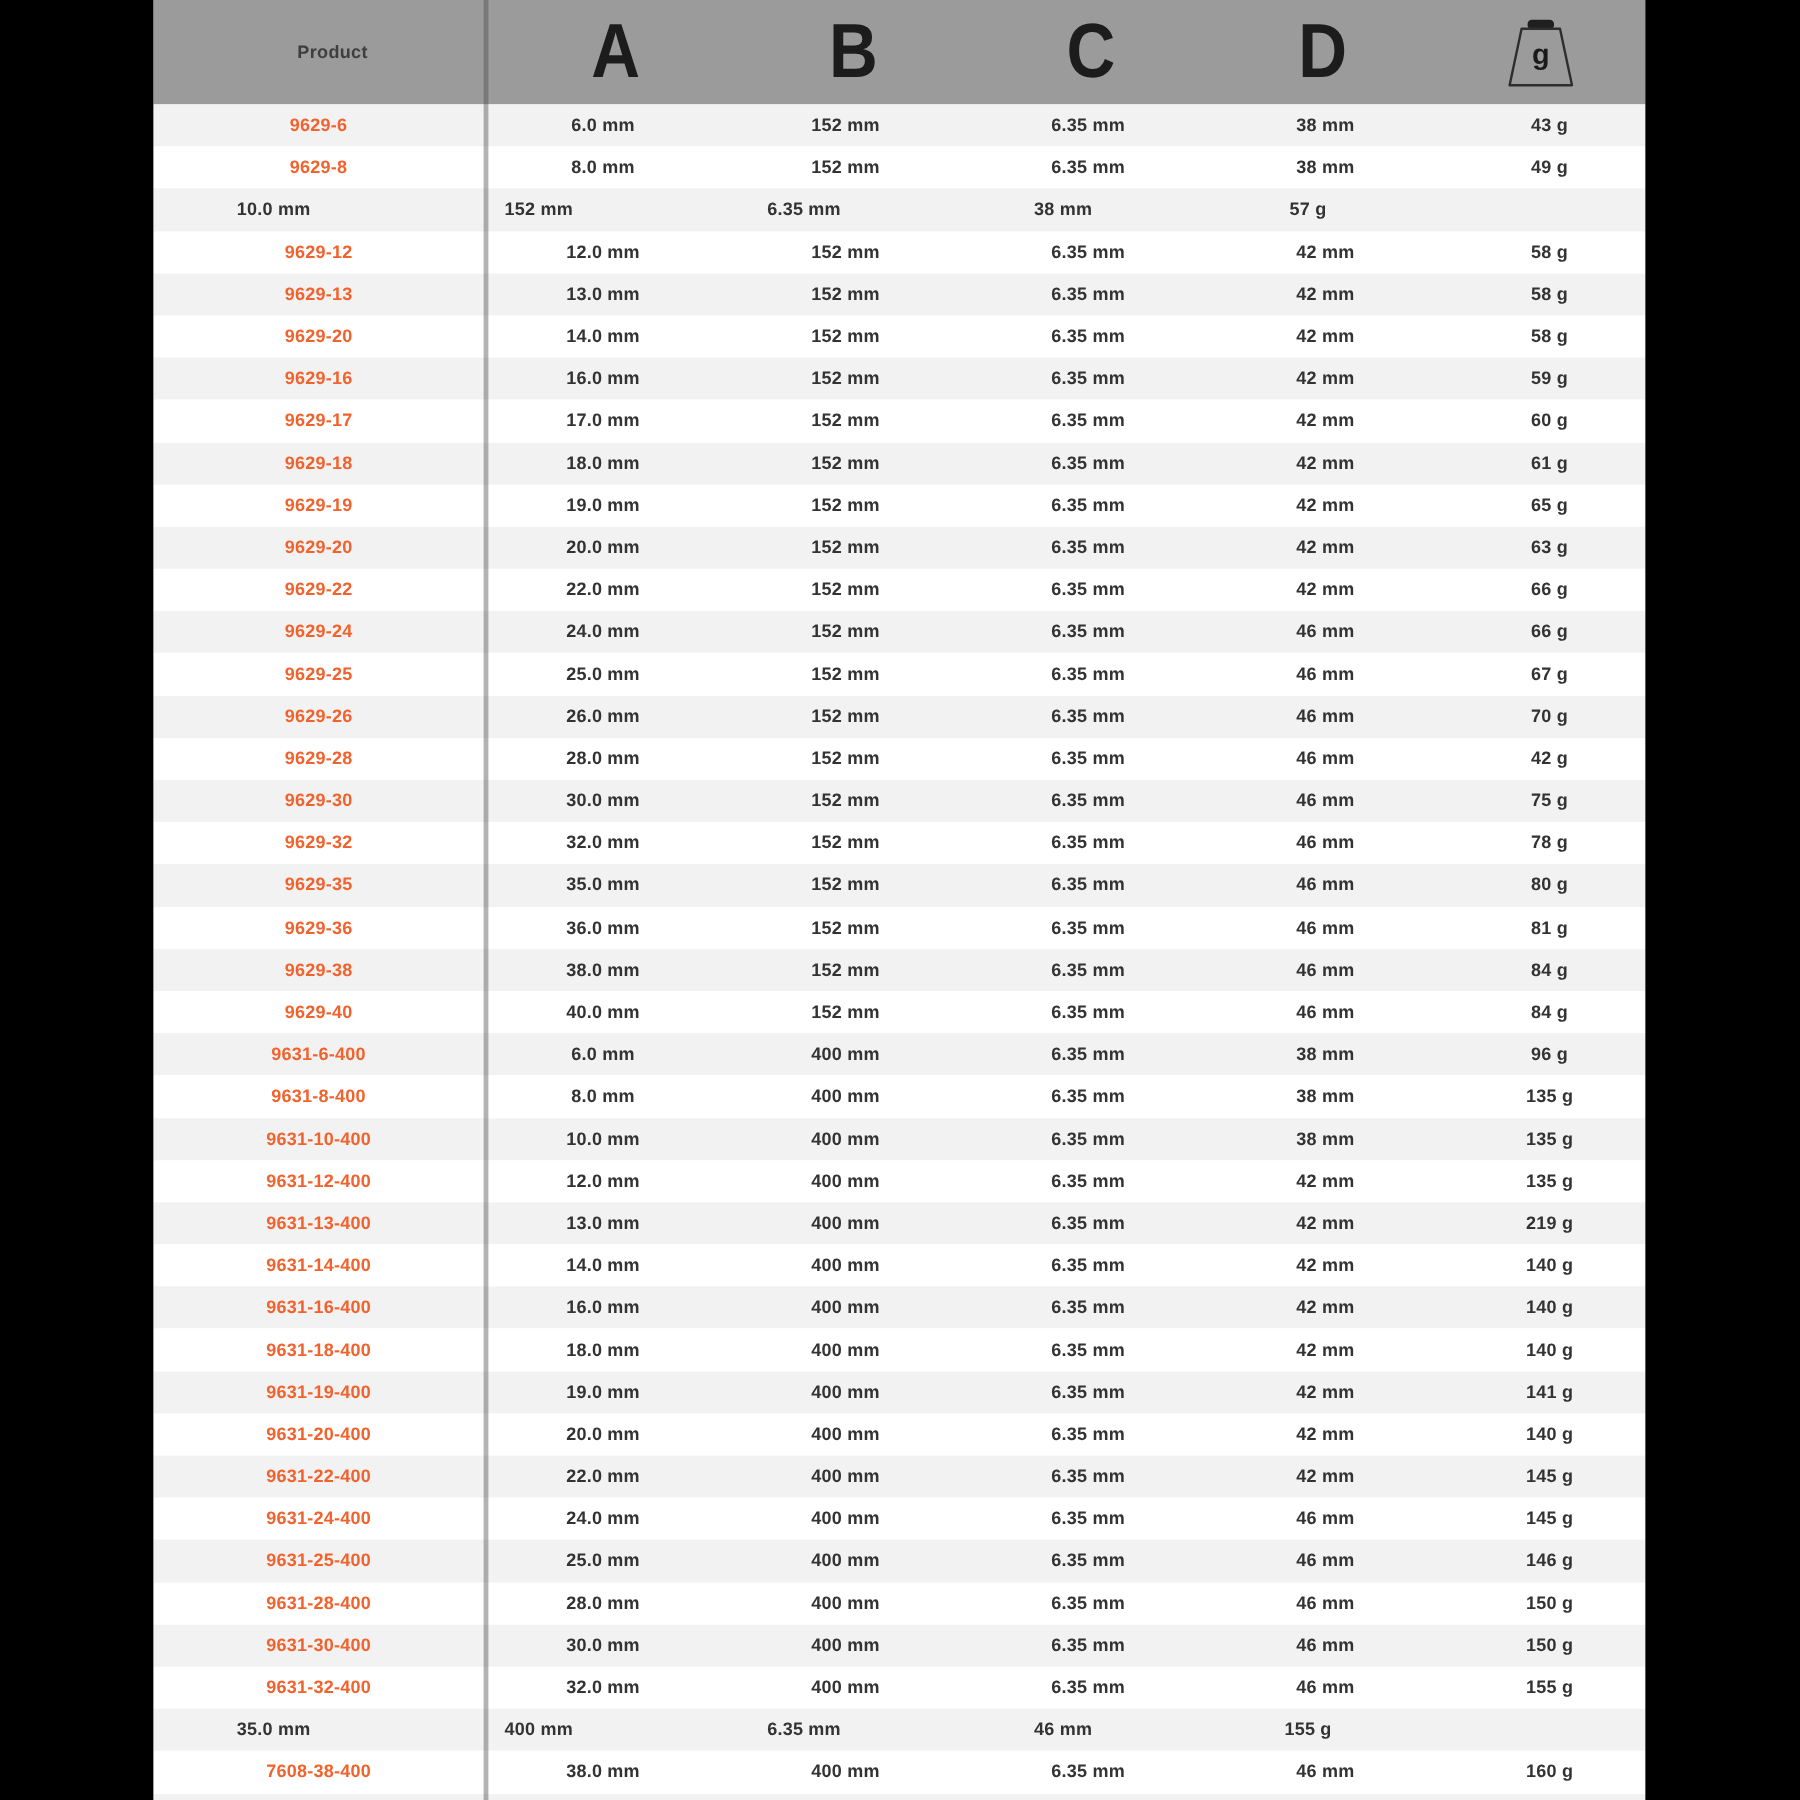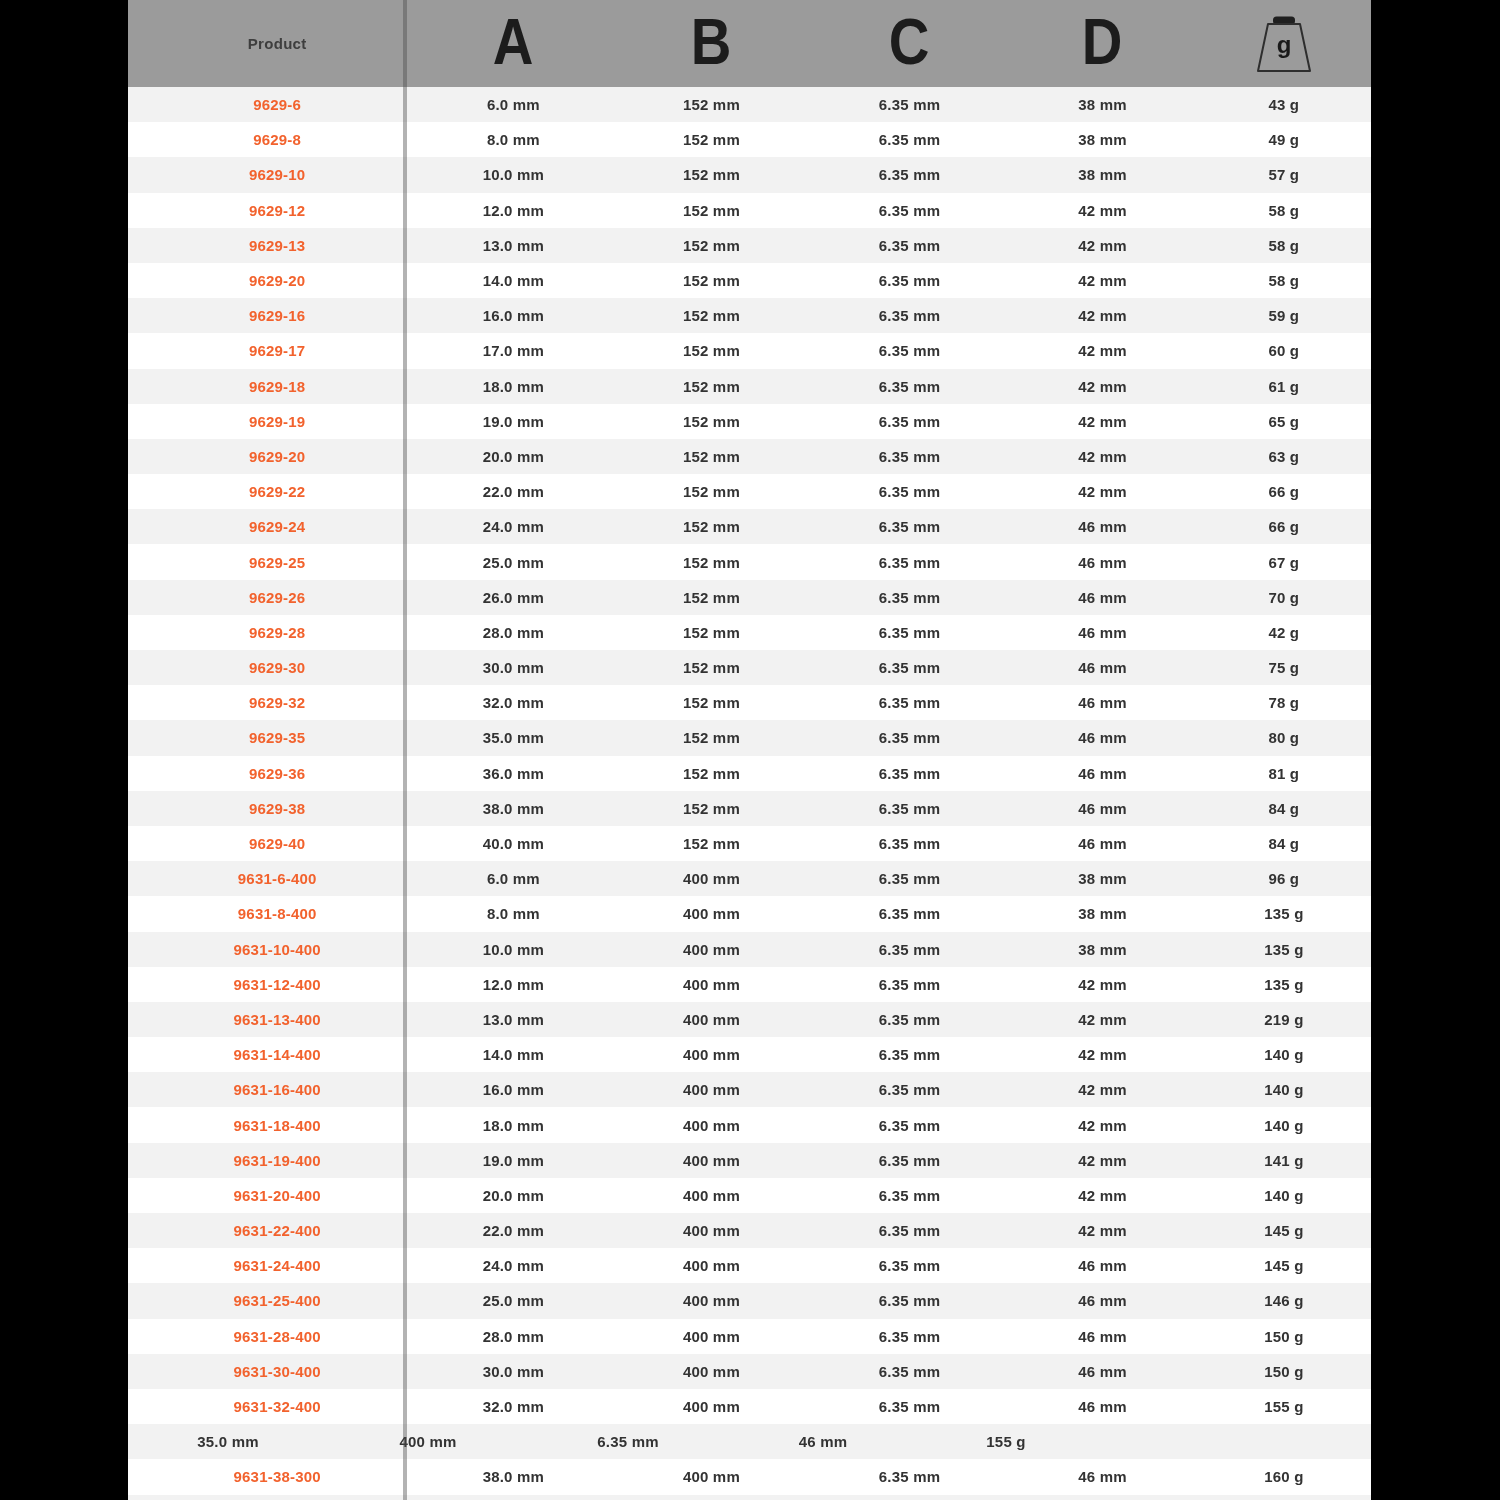--- a/index.html
+++ b/index.html
@@ -43,20 +43,21 @@
   .weight-icon text{
     font-family:"Liberation Sans",sans-serif;
     font-size:24px;font-weight:700;fill:#1a1a1a;text-anchor:middle;
   }
   
   .rows{display:flex;flex-direction:column;}
   .row{
     flex:0 0 35.2px;
     display:flex;align-items:center;
     background:#fff;
+    gap:21px;
   }
   .row:nth-child(odd){background:var(--row-alt,#f2f2f2);}
   .product-link{
     color:var(--accent,#f2622d);
     font-size:15px;font-weight:700;letter-spacing:.2px;
     text-decoration:none;cursor:pointer;
   }
   .val{
     color:var(--text,#333333);
     font-size:15px;font-weight:700;letter-spacing:.2px;
@@ -141,23 +142,20 @@
           </div>
     <div class="cell c-d">
             <span class="val">38 mm</span>
           </div>
     <div class="cell c-g">
             <span class="val">49 g</span>
           </div>
   </div>
 
   <div class="row">
-    <div class="cell c-product">
-      <a class="product-link">9629-10</a>
-    </div>
     <div class="cell c-a">
             <span class="val">10.0 mm</span>
           </div>
     <div class="cell c-b">
             <span class="val">152 mm</span>
           </div>
     <div class="cell c-c">
             <span class="val">6.35 mm</span>
           </div>
     <div class="cell c-d">
@@ -916,21 +914,21 @@
     <div class="cell c-d">
             <span class="val">46 mm</span>
           </div>
     <div class="cell c-g">
             <span class="val">155 g</span>
           </div>
   </div>
 
   <div class="row">
     <div class="cell c-product">
-      <a class="product-link">9631-38-300</a>
+      <a class="product-link">7608-38-400</a>
     </div>
     <div class="cell c-a">
             <span class="val">38.0 mm</span>
           </div>
     <div class="cell c-b">
             <span class="val">400 mm</span>
           </div>
     <div class="cell c-c">
             <span class="val">6.35 mm</span>
           </div>

